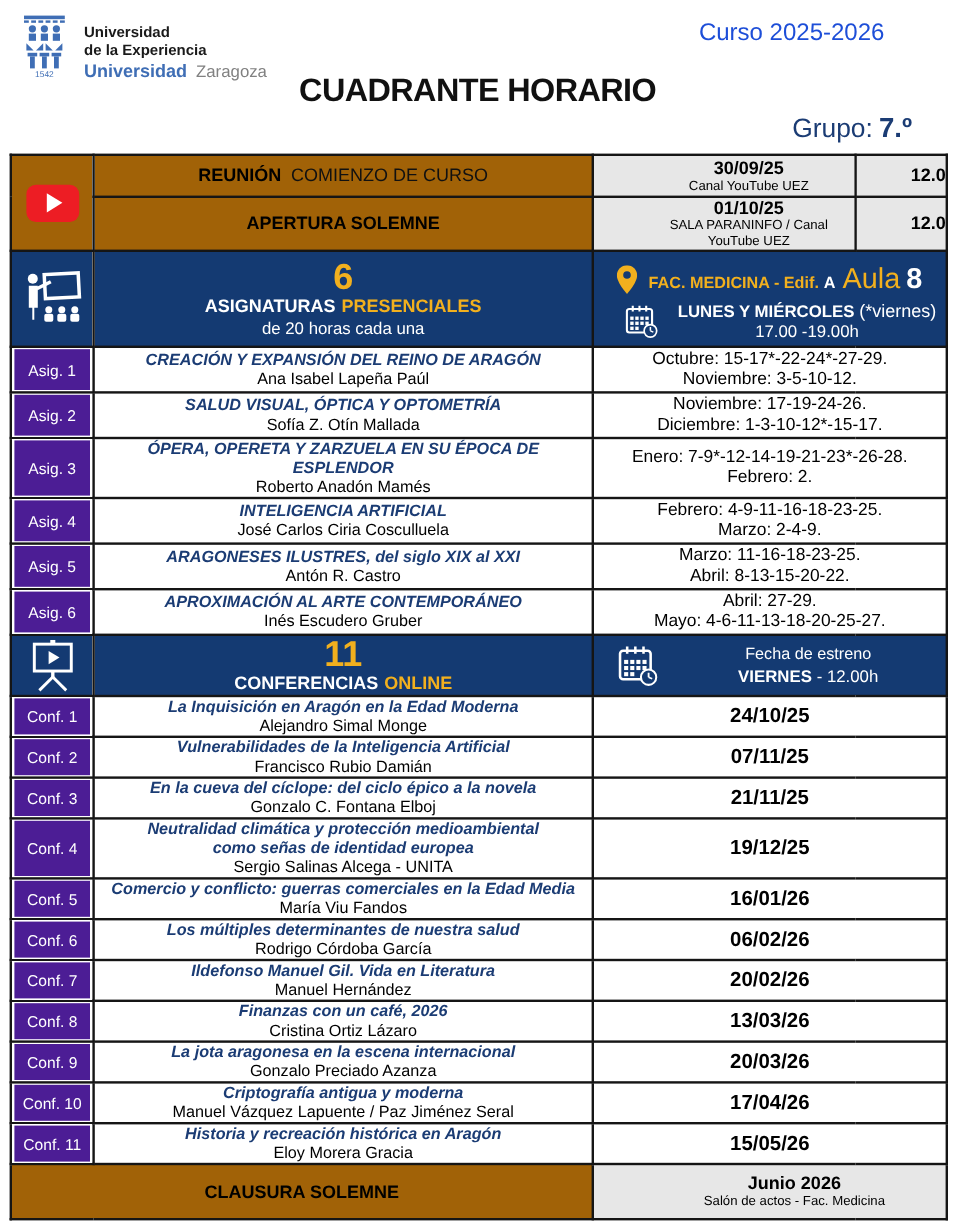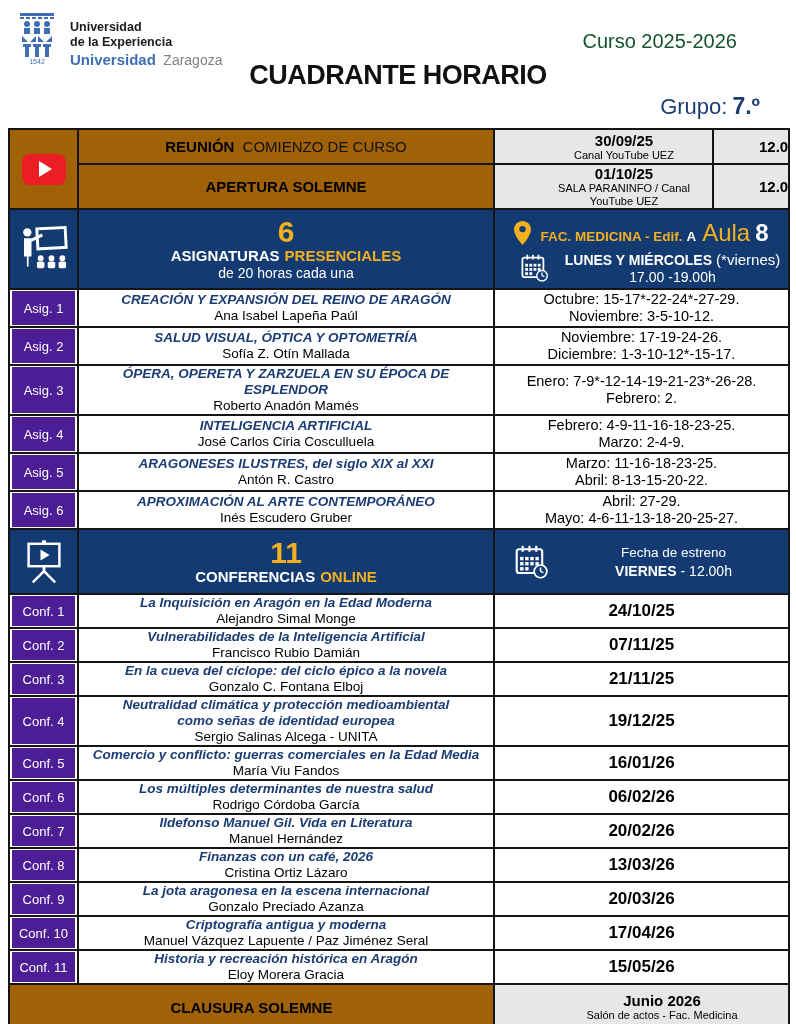--- a/index.html
+++ b/index.html
@@ -6,30 +6,30 @@
   .page{position:relative;width:796px;height:1024px;background:#fff;overflow:hidden;
         font-family:"Liberation Sans",sans-serif;color:#000;}
 
   
   .logo-block{position:absolute;left:14px;top:12px;display:flex;gap:10px;align-items:flex-start;}
   .logo-text{padding-top:8px;line-height:15px;}
   .logo-line{font-size:12.5px;font-weight:bold;color:#1a1a1a;display:block;}
   .brand-line{margin-top:2px;display:block;}
   .brand-blue{font-size:15px;font-weight:bold;color:#3f6eb5;}
   .brand-gray{font-size:14px;color:#818181;margin-left:3px;}
-  .course{position:absolute;right:59px;top:30px;font-size:20px;color:#14532d;}
+  .course{position:absolute;right:59px;top:16px;font-size:20px;color:#1d4ed8;}
   .main-title{position:absolute;left:0;top:60px;width:100%;text-align:center;
               font-size:27px;font-weight:800;color:#111;letter-spacing:-.5px;}
   .group{position:absolute;right:36px;top:93px;font-size:22px;color:#1b3c74;}
   .group b{font-size:23px;margin-left:5px;}
 
   
   table.sched{position:absolute;left:8px;top:128px;width:780px;border-collapse:collapse;table-layout:fixed;}
   td{border:2px solid #151515;padding:0 4px;vertical-align:middle;text-align:center;overflow:hidden;}
-  .h35{height:35px}.h80{height:80px}.h38{height:38px}.h65{height:65px}.h34{height:34px}.h50{height:50px}.h46{height:46px}
+  .h35{height:35px}.h80{height:80px}.h38{height:38px}.h65{height:51px}.h34{height:34px}.h50{height:50px}.h46{height:46px}
   .green{background:#a16207;}
   .gray{background:#e7e7e7;padding-left:45px;}
   .navy{background:#143a72;color:#fff;}
   .event-title{font-size:15px;color:#111;}
   .event-title b{color:#000;}
   .cell-date{font-size:15px;font-weight:bold;line-height:17px;display:block;}
   .cell-place{font-size:11px;line-height:13px;display:block;}
   .cell-time{font-size:15px;font-weight:bold;}
 
   .label-cell{background:#fff;position:relative;padding:0;}

